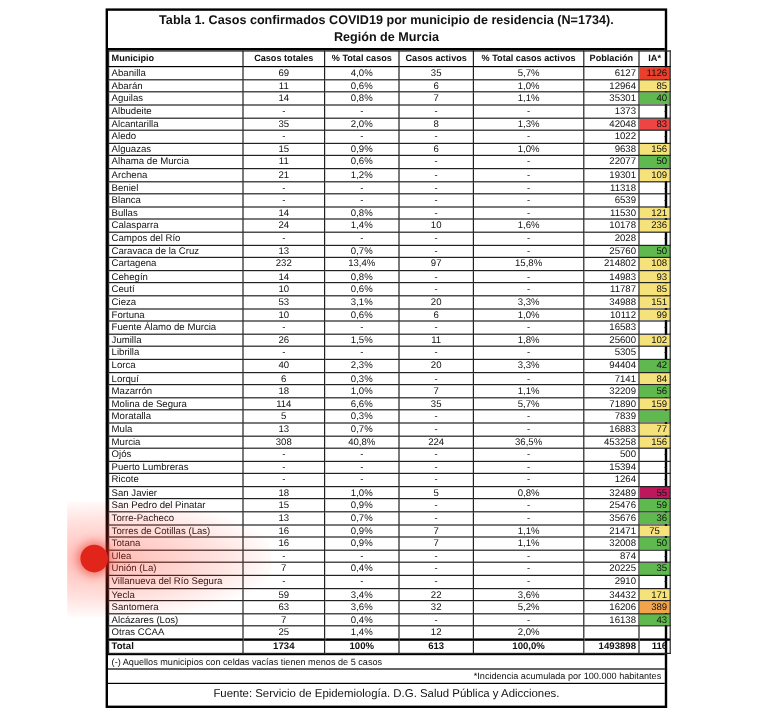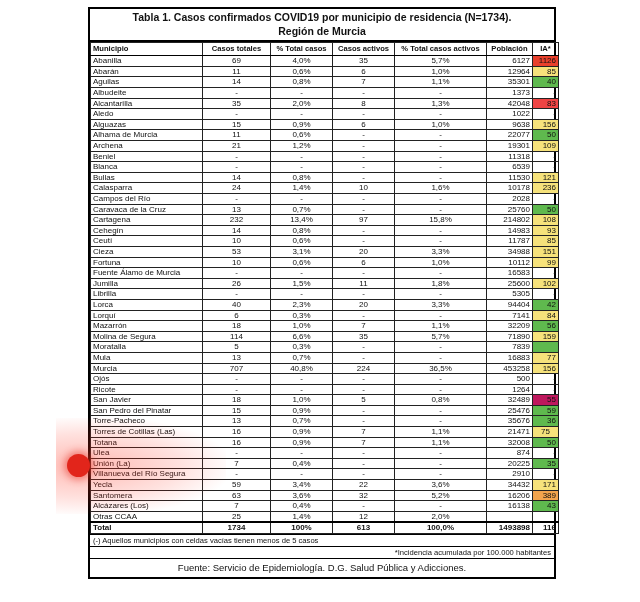--- a/index.html
+++ b/index.html
@@ -384,34 +384,43 @@
           <td class="c0">Mula</td>
           <td class="c1">13</td>
           <td class="c2">0,7%</td>
           <td class="c3">-</td>
           <td class="c4">-</td>
           <td class="c5">16883</td>
           <td class="c6" style="background: rgb(246, 226, 123);">77</td>
         </tr>
         <tr>
           <td class="c0">Murcia</td>
-          <td class="c1">707</td>
+          <td class="c1">308</td>
           <td class="c2">40,8%</td>
           <td class="c3">224</td>
           <td class="c4">36,5%</td>
           <td class="c5">453258</td>
           <td class="c6" style="background: rgb(246, 226, 123);">156</td>
         </tr>
         <tr>
           <td class="c0">Ojós</td>
           <td class="c1">-</td>
           <td class="c2">-</td>
           <td class="c3">-</td>
           <td class="c4">-</td>
           <td class="c5">500</td>
+          <td class="c6">-</td>
+        </tr>
+        <tr>
+          <td class="c0">Puerto Lumbreras</td>
+          <td class="c1">-</td>
+          <td class="c2">-</td>
+          <td class="c3">-</td>
+          <td class="c4">-</td>
+          <td class="c5">15394</td>
           <td class="c6">-</td>
         </tr>
         <tr>
           <td class="c0">Ricote</td>
           <td class="c1">-</td>
           <td class="c2">-</td>
           <td class="c3">-</td>
           <td class="c4">-</td>
           <td class="c5">1264</td>
           <td class="c6">-</td>

